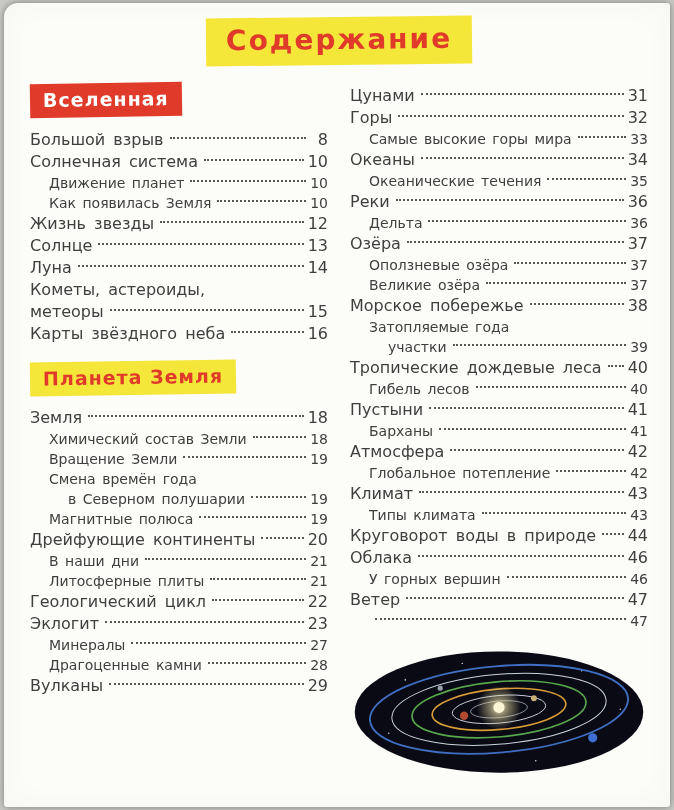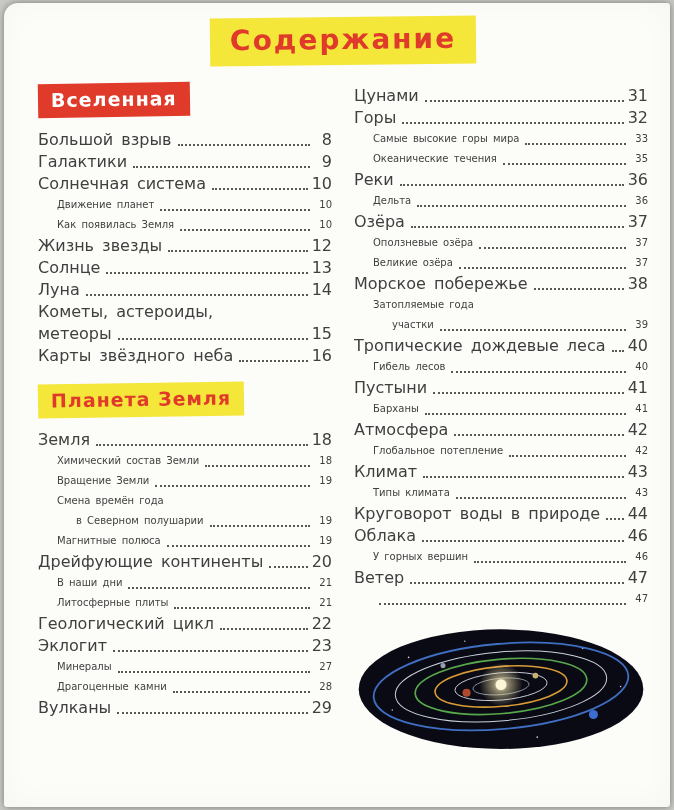--- a/index.html
+++ b/index.html
@@ -7,21 +7,21 @@
   body {
     background:#c9c9c6;
     font-family:"DejaVu Sans", sans-serif;
     overflow:hidden;
   }
   .page {
     width:666px; height:804px; margin:3px auto 0;
     background:#fcfcf9;
     border-radius:14px 3px 3px 3px;
     box-shadow:0 0 7px rgba(0,0,0,.4), inset 0 0 30px rgba(0,0,0,.03);
-    padding:10px 22px 8px 34px;
+    padding:10px 22px 8px 26px;
   }
   .title-band {
     width:fit-content; margin:4px auto 16px;
     background:var(--yellow);
     padding:6px 20px 9px;
     transform:rotate(-0.6deg);
   }
   .title {
     color:var(--red);
     font-size:28px; font-weight:bold; letter-spacing:2px;
@@ -30,26 +30,26 @@
   .col { flex:1; min-width:0; display:flex; flex-direction:column; }
   .col.right { padding-top:4px; }
   .banner {
     width:fit-content; padding:5px 13px 7px;
     font-size:19px; font-weight:bold; letter-spacing:1px;
     margin:2px 0 12px; transform:rotate(-0.9deg);
   }
   .banner-red { background:var(--red); color:#ffffff; }
   .banner-yellow { background:var(--yellow); color:var(--red); margin-top:16px; }
   .row {
-    display:flex; align-items:flex-end;
+    display:flex; align-items:center;
     color:var(--ink);
     font-size:16px; line-height:22px;
     word-spacing:3px; white-space:nowrap;
   }
-  .row.sub { font-size:10px; line-height:20px; word-spacing:2px; }
+  .row.sub { font-size:14px; line-height:20px; word-spacing:2px; }
   .row .lbl { overflow:hidden; }
   .row .dots {
     flex:1; min-width:10px;
     border-bottom:2px dotted #575757;
     margin:0 4px 5px 6px;
   }
   .row.sub .dots { margin-bottom:4px; }
   .row .pg { min-width:18px; text-align:right; }
   .row.nopage .dots, .row.nopage .pg { visibility:hidden; }
   .ind1 { padding-left:19px; }
@@ -71,25 +71,20 @@
   <div class="banner banner-red">
     <span>Вселенная</span>
   </div>
 
   <div class="row ind0">
     <span class="lbl">Большой взрыв</span>
     <span class="dots"></span>
     <span class="pg">8</span>
   </div>
 
-  <div class="row ind0">
-    <span class="lbl">Галактики</span>
-    <span class="dots"></span>
-    <span class="pg">9</span>
-  </div>
 
   <div class="row ind0">
     <span class="lbl">Солнечная система</span>
     <span class="dots"></span>
     <span class="pg">10</span>
   </div>
 
   <div class="row ind1 sub">
     <span class="lbl">Движение планет</span>
     <span class="dots"></span>
@@ -242,20 +237,25 @@
     <span class="dots"></span>
     <span class="pg">32</span>
   </div>
 
   <div class="row ind1 sub">
     <span class="lbl">Самые высокие горы мира</span>
     <span class="dots"></span>
     <span class="pg">33</span>
   </div>
 
+  <div class="row ind0">
+    <span class="lbl">Океаны</span>
+    <span class="dots"></span>
+    <span class="pg">34</span>
+  </div>
 
   <div class="row ind1 sub">
     <span class="lbl">Океанические течения</span>
     <span class="dots"></span>
     <span class="pg">35</span>
   </div>
 
   <div class="row ind0">
     <span class="lbl">Реки</span>
     <span class="dots"></span>

